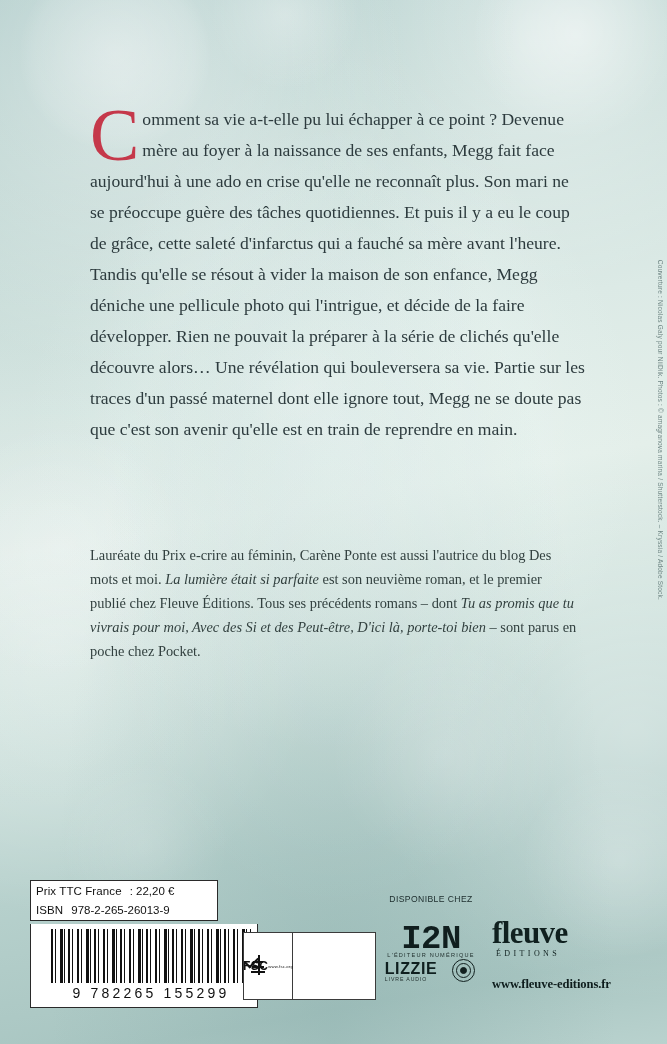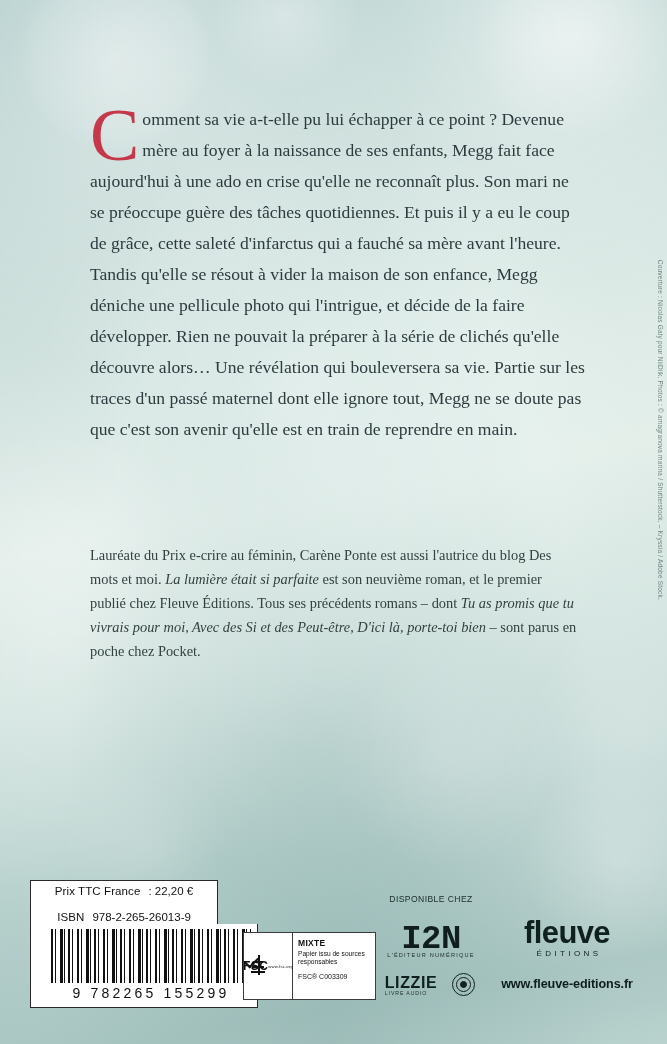--- a/index.html
+++ b/index.html
@@ -112,24 +112,24 @@
     width: 188px;
     background: #ffffff;
     border: 1px solid #2a2a2a;
     padding: 3px 5px 2px 5px;
     box-sizing: border-box;
     font-family: "Liberation Sans", sans-serif;
     font-size: 11.5px;
     line-height: 15px;
     color: #111;
   }
-  .price-row { display: flex; justify-content: center; }
+  .price-row { display: flex; justify-content: flex-start; }
   .price-row .lbl { letter-spacing: 0.1px; }
   .price-row .val { margin-left: 8px; }
-  .isbn-row { margin-top: 11px; }
+  .isbn-row { margin-top: 4px; }
 
   
   .barcode-wrap {
     position: absolute;
     left: 30px;
     top: 52px;
     width: 228px;
     height: 84px;
     background: #fff;
     border: 1px solid #2a2a2a;
@@ -248,21 +248,20 @@
     color: #101e1e;
     font-family: Liberation Mono, monospace;
   }
   .i2n-sub {
     font-size: 5.6px;
     letter-spacing: 1.2px;
     margin-top: 1px;
     color: #22312f;
   }
   .lizzie-wrap {
-    margin-top: 14px;
     display: flex;
     align-items: center;
     justify-content: center;
     gap: 14px;
   }
   .lizzie-text {
     text-align: left;
   }
   .lizzie {
     font-size: 16px;
@@ -289,22 +288,21 @@
   .audio-icon .r1 { left: 9px;  top: 9px;  width: 5px;  height: 5px; background: #12201f; }
   .audio-icon .r2 { left: 5px;  top: 5px;  width: 13px; height: 13px; }
   .audio-icon .r3 { left: 1px;  top: 1px;  width: 21px; height: 21px; }
 
   
   .fleuve {
     position: absolute;
     left: 492px;
     top: 46px;
     width: 150px;
-    text-align: center;
-    font-family: Liberation Sans, sans-serif;
+    font-family: Liberation Serif, serif;
     color: #10201f;
   }
   .fleuve-name {
     font-size: 31px;
     font-weight: bold;
     letter-spacing: -0.6px;
     line-height: 30px;
   }
   .fleuve-sub {
     font-size: 8px;
@@ -366,25 +364,20 @@
       <div class="fsc-left">
         <div class="fsc-tree">
           <span class="tick"></span>
           <span class="trunk"></span>
           <span class="b1"></span>
           <span class="b2"></span>
           <span class="b3"></span>
         </div>
         <div class="fsc-name">FSC</div>
         <div class="fsc-sub">www.fsc.org</div>
-      </div>
-      <div class="fsc-right">
-        <div class="fsc-mixte">MIXTE</div>
-        <div class="fsc-desc">Papier issu de sources responsables</div>
-        <div class="fsc-code">FSC® C003309</div>
       </div>
     </div>
 
     <div class="dispo">
       <div class="dispo-title">DISPONIBLE CHEZ</div>
       <div class="i2n">I2N</div>
       <div class="i2n-sub">L'ÉDITEUR NUMÉRIQUE</div>
       <div class="lizzie-wrap">
         <div class="lizzie-text">
           <div class="lizzie">LIZZIE</div>

